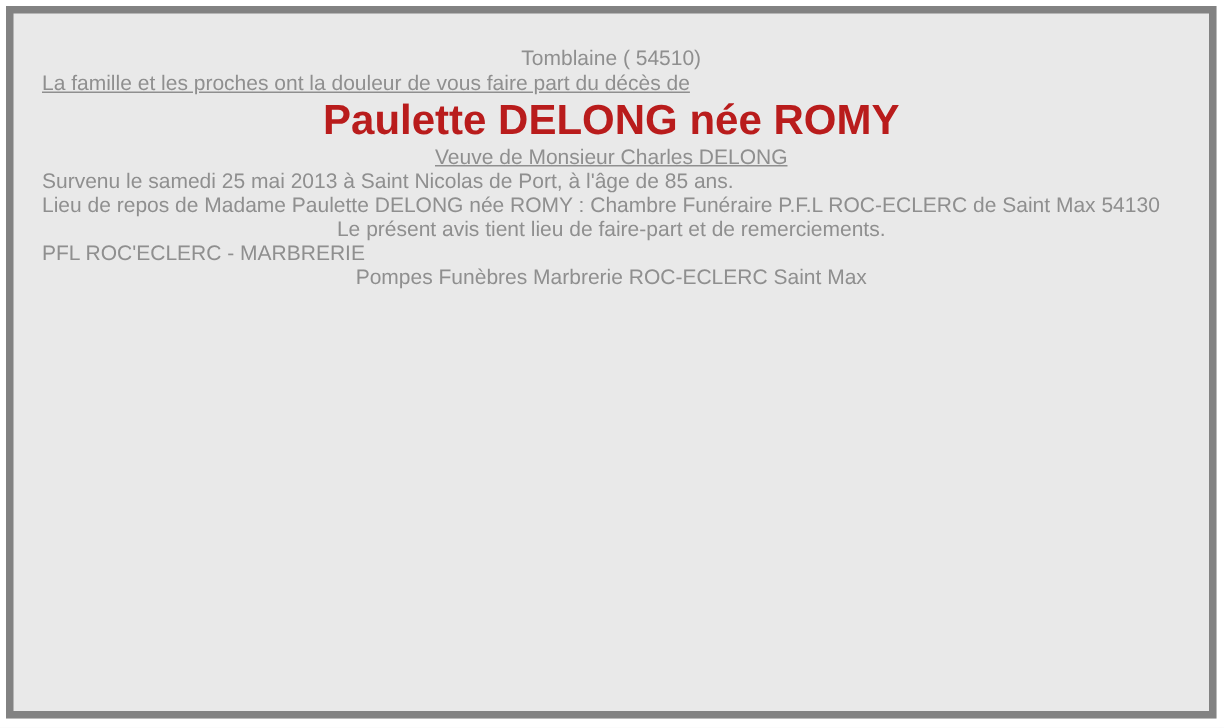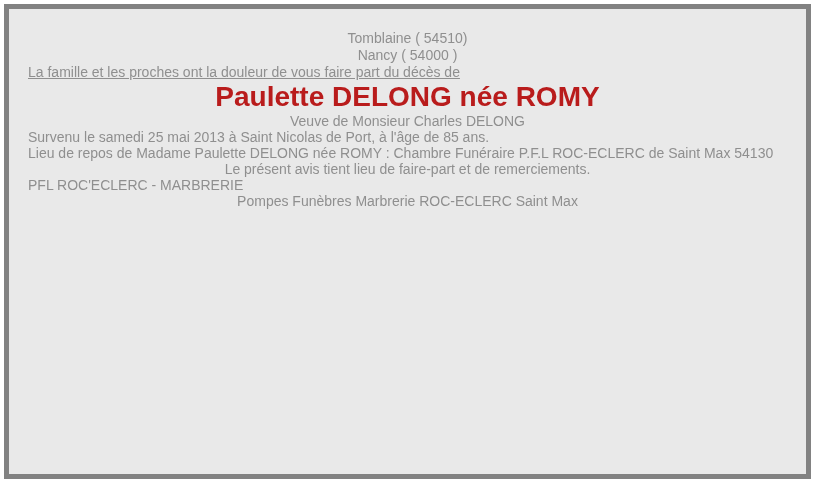--- a/index.html
+++ b/index.html
@@ -32,36 +32,35 @@
     margin: 0;
     padding: 0;
   }
   .t-center { text-align: center; }
   .t-left   { text-align: left; }
 
   .locations        { margin-bottom: 21px; line-height: 17px; }
   .intro            { margin-bottom: 13px; text-decoration: underline; }
   .honorific        { font-size: 18px; line-height: 21px; margin-bottom: 32px; color: #8a8a8a; }
   .deceased-name    { font-size: 28px; line-height: 33px; font-weight: bold; color: #b91c1c; margin-bottom: 20px; }
-  .relation         { margin-bottom: 19px; }
+  .relation         { margin-bottom: 19px; text-decoration: underline; }
   .death-info       { margin-bottom: 17px; }
   .ceremony         { margin-bottom: 17px; }
   .repose           { margin-bottom: 13px; padding-right: 4px; }
   .closing          { margin-bottom: 17px; }
   .funeral-home     { margin-bottom: 18px; }
 </style>
 </head>
 <body>
 
 <div class="page">
   <div class="notice-card">
 
     <p class="locations t-center">
       <span>Tomblaine ( 54510)</span><br>
-      <span>Nancy ( 54000 )</span>
     </p>
 
     <p class="intro t-left">La famille et les proches ont la douleur de vous faire part du décès de</p>
 
 
     <p class="deceased-name t-center">Paulette DELONG née ROMY</p>
 
     <p class="relation t-center">Veuve de Monsieur Charles DELONG</p>
 
     <p class="death-info t-left">Survenu le samedi 25 mai 2013 à Saint Nicolas de Port, à l'âge de 85 ans.</p>

